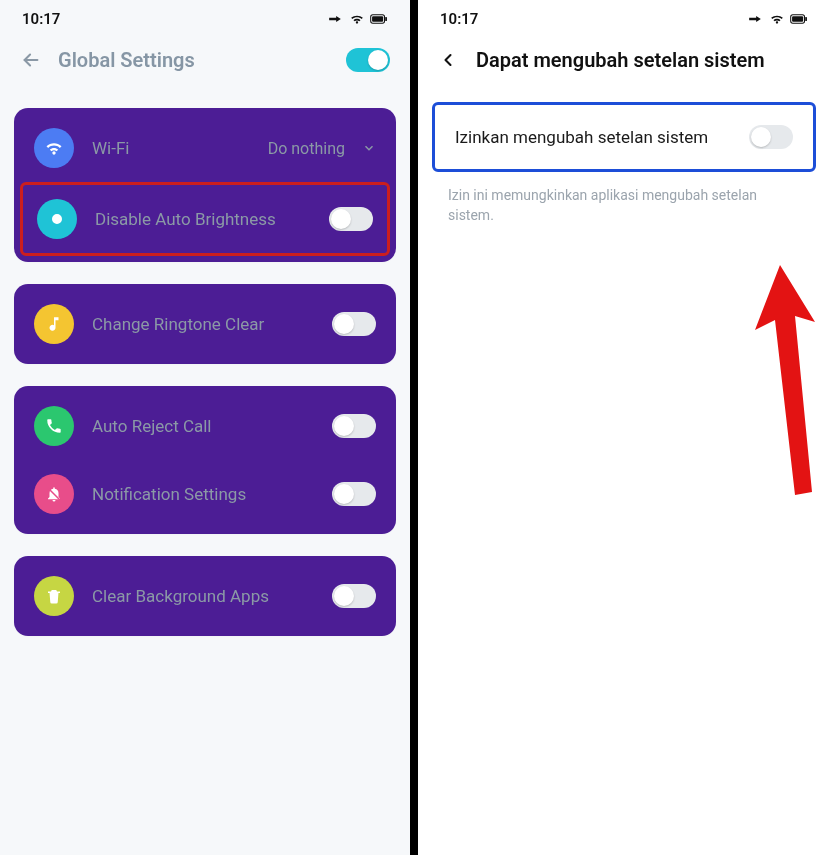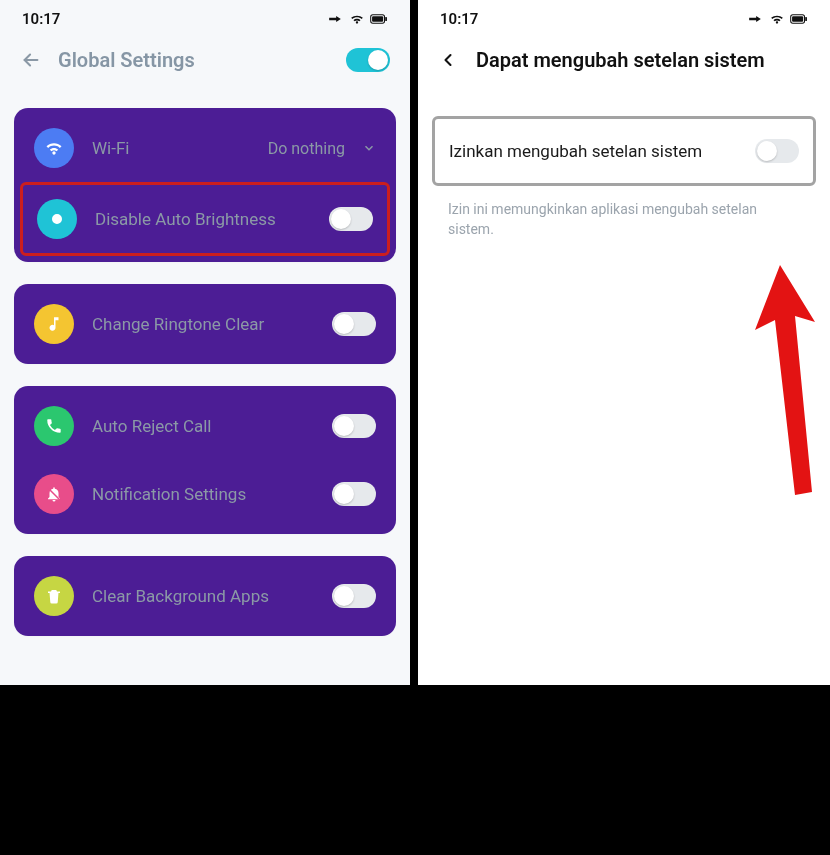--- a/index.html
+++ b/index.html
@@ -7,21 +7,21 @@
     font-family: -apple-system, BlinkMacSystemFont, "Segoe UI", Roboto, Helvetica, Arial, sans-serif;
     background: #000;
     width: 830px;
     height: 855px;
     display: flex;
     gap: 8px;
   }
   .phone {
     background: #f6f8fa;
     width: 410px;
-    height: 685px;
+    height: 855px;
     display: flex;
     flex-direction: column;
     overflow: hidden;
   }
   .phone.right { background: #fff; width: 412px; }
   .statusbar {
     display: flex;
     justify-content: space-between;
     align-items: center;
     padding: 10px 22px 6px 22px;
@@ -90,26 +90,26 @@
     width: 20px; height: 20px;
     background:#fff;
     border-radius:50%;
     top:2px; left:2px;
     box-shadow: 0 1px 2px rgba(0,0,0,0.2);
   }
   .toggle.on { background:#1fc3d6; }
   .toggle.on::after { left: 22px; }
   .right-panel { padding: 0 14px; }
   .perm-box {
-    border: 3px solid #a3a3a3;
+    border: 3px solid #1d4ed8;
     border-radius: 6px;
-    padding: 20px 14px;
+    padding: 20px 20px;
     display:flex;
     align-items:center;
-    margin-top: 16px;
+    margin-top: 2px;
   }
   .perm-label { flex:1; font-size:17px; color:#1a1a1a; }
   .perm-desc {
     font-size: 14px;
     color: #9ba4ad;
     padding: 14px 16px 0 16px;
     line-height: 1.4;
   }
   .big-arrow {
     position: absolute;

